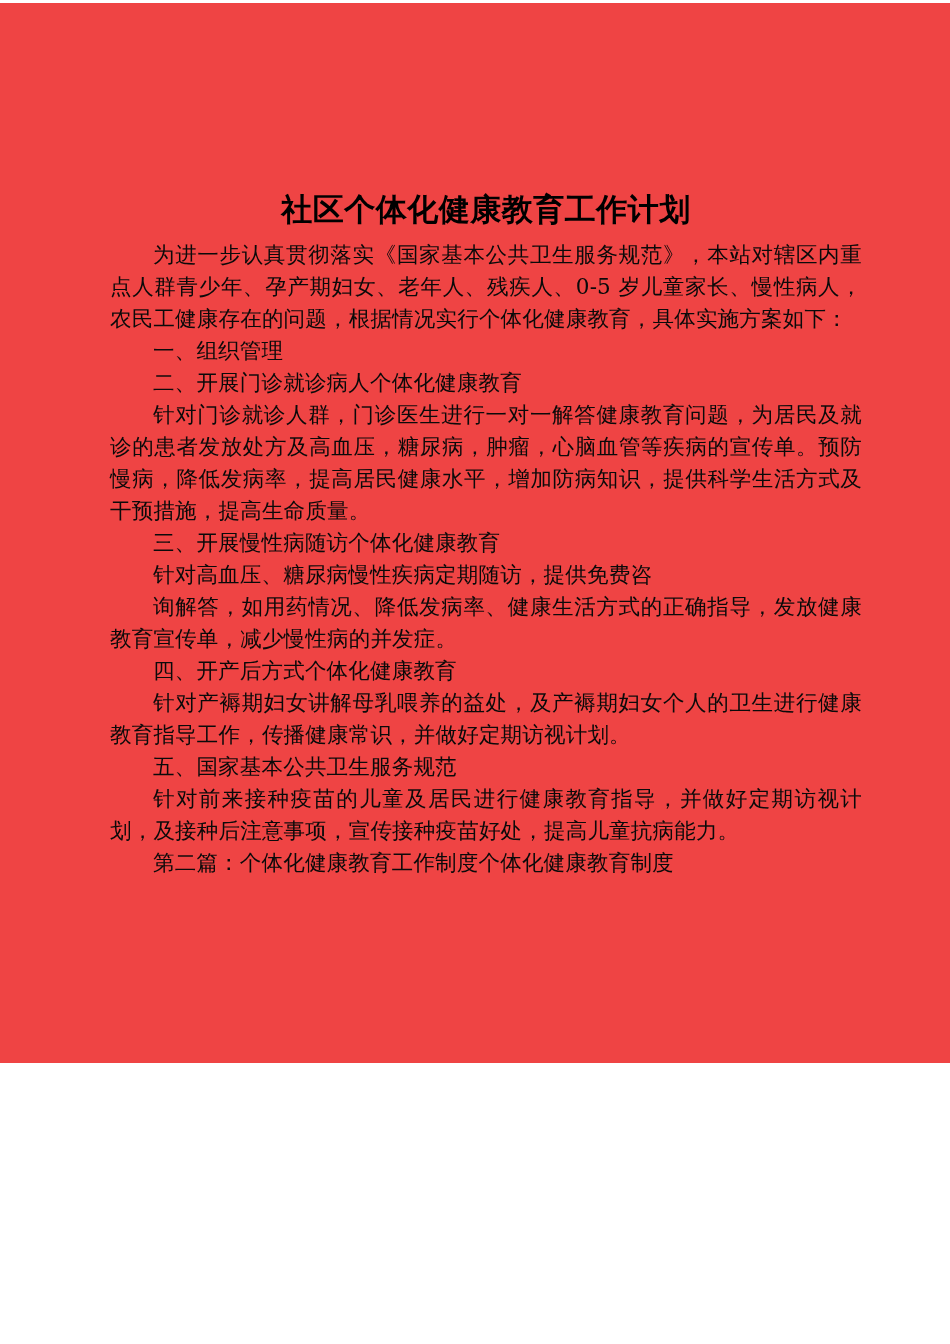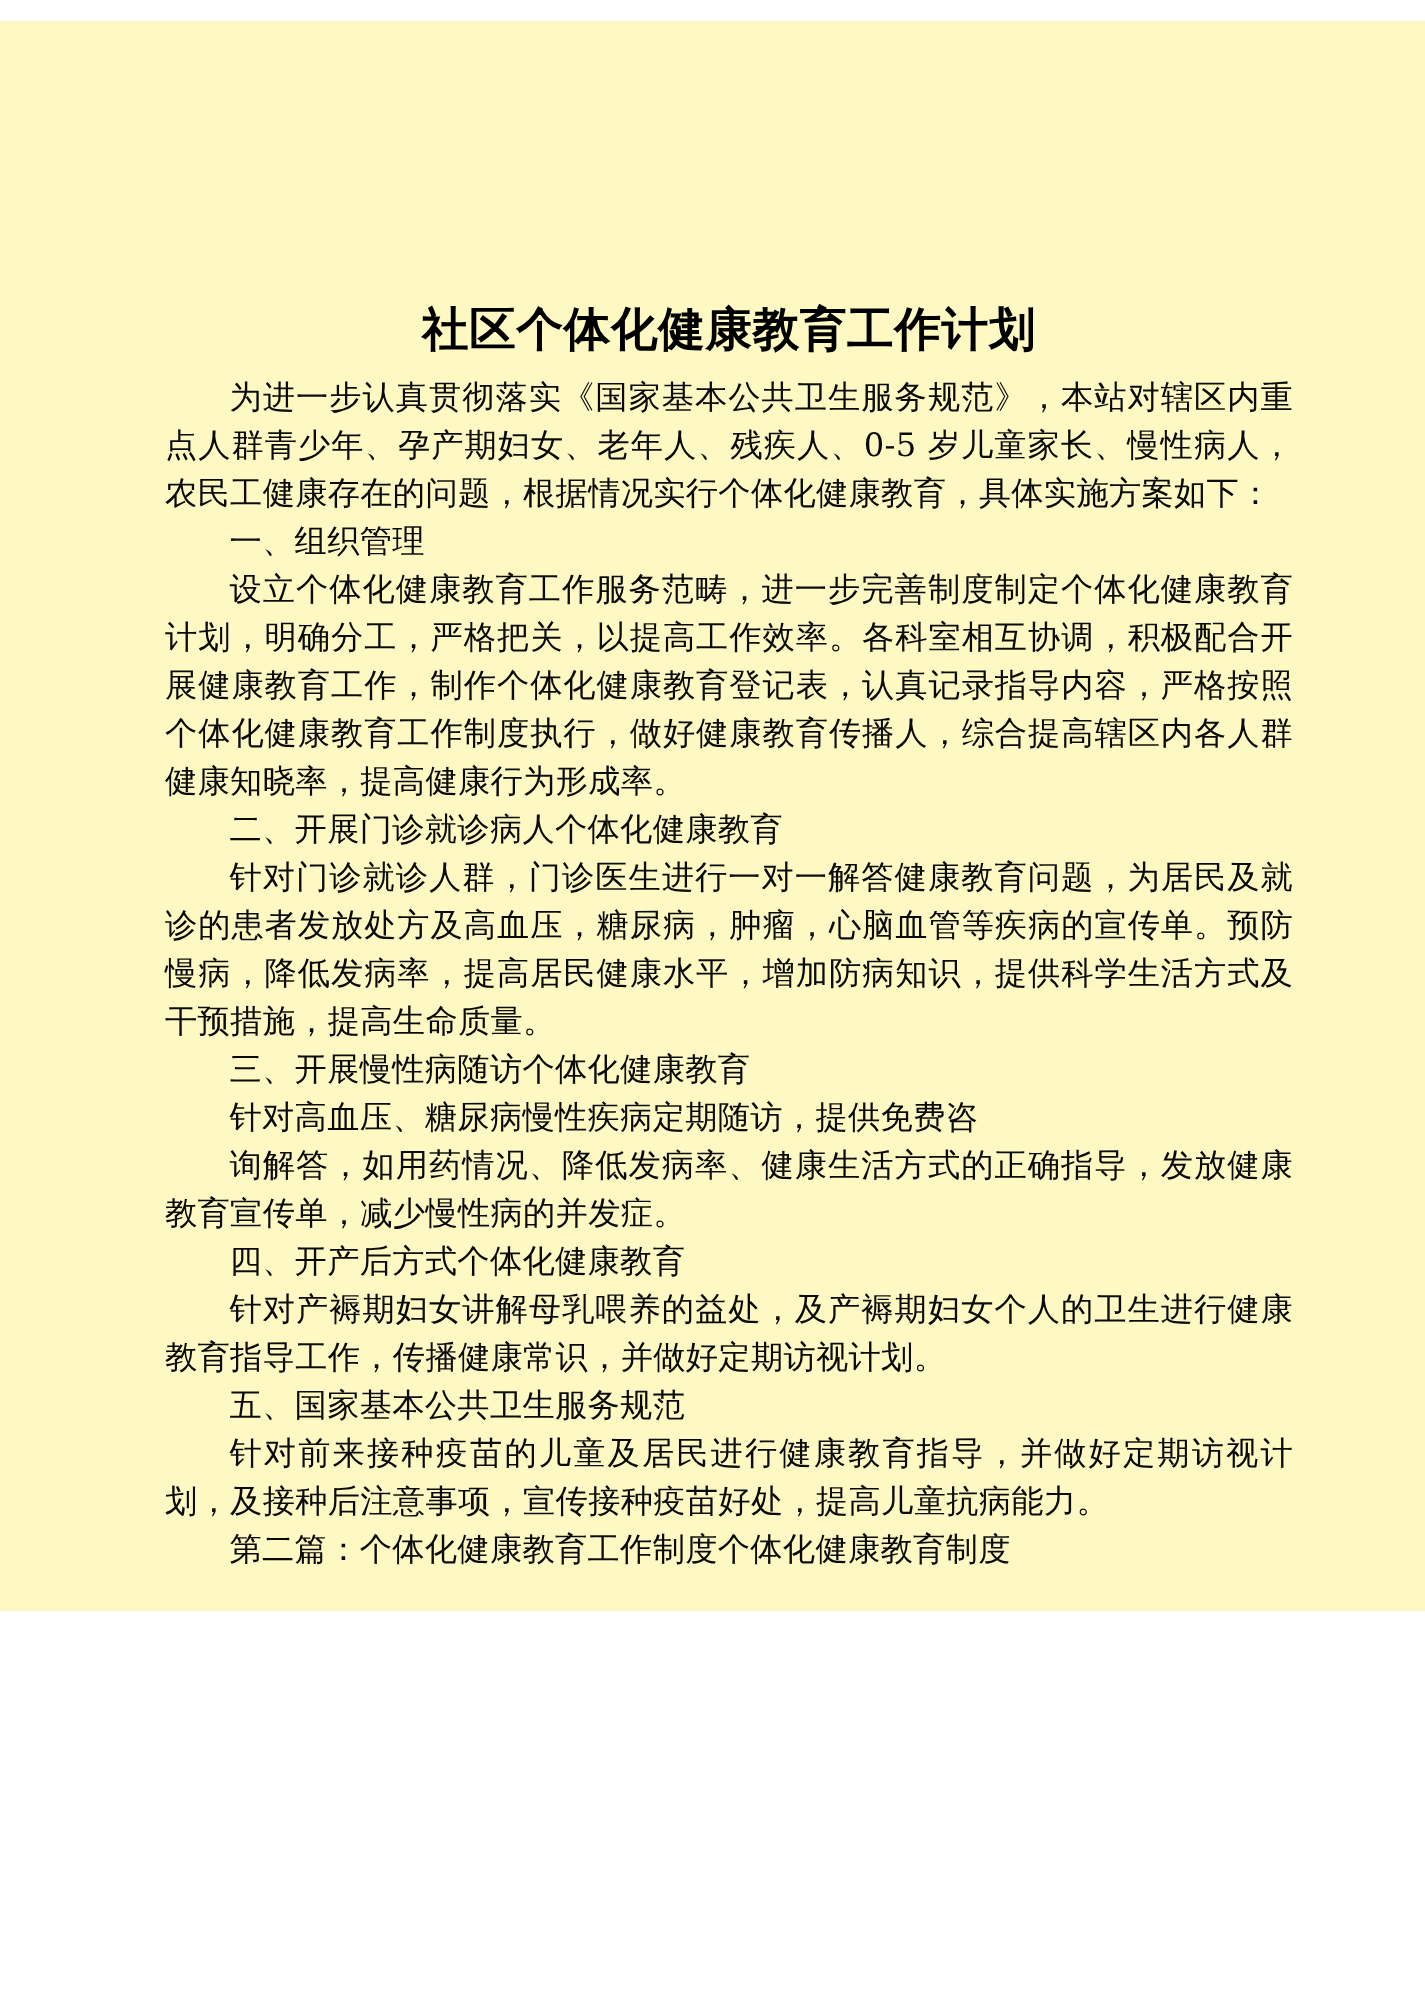--- a/index.html
+++ b/index.html
@@ -10,22 +10,22 @@
   }
   body {
     font-family: "DejaVu Serif", "Liberation Serif", serif;
     color: #000000;
     -webkit-font-smoothing: antialiased;
   }
   .page {
     position: relative;
     width: 950px;
     height: 1060px;
-    margin: 14px auto;
-    background: #fef9c3;
+    margin: 3px auto;
+    background: #ef4444;
     overflow: hidden;
     box-sizing: border-box;
   }
   .content {
     position: absolute;
     left: 110px;
     top: 0;
     width: 752px;
   }
   .doc-title {
@@ -91,21 +91,20 @@
   <div class="content">
 
     <h1 class="doc-title">社区个体化健康教育工作计划</h1>
 
     <div class="body-block">
 
 
       <p class="para">为进一步认真贯彻落实《国家基本公共卫生服务规范》，本站对辖区内重点人群青少年、孕产期妇女、老年人、残疾人、0-5 岁儿童家长、慢性病人，农民工健康存在的问题，根据情况实行个体化健康教育，具体实施方案如下：</p>
 
       <p class="line">一、组织管理</p>
-      <p class="para">设立个体化健康教育工作服务范畴，进一步完善制度制定个体化健康教育计划，明确分工，严格把关，以提高工作效率。各科室相互协调，积极配合开展健康教育工作，制作个体化健康教育登记表，认真记录指导内容，严格按照个体化健康教育工作制度执行，做好健康教育传播人，综合提高辖区内各人群健康知晓率，提高健康行为形成率。</p>
 
       <p class="line">二、开展门诊就诊病人个体化健康教育</p>
       <p class="para">针对门诊就诊人群，门诊医生进行一对一解答健康教育问题，为居民及就诊的患者发放处方及高血压，糖尿病，肿瘤，心脑血管等疾病的宣传单。预防慢病，降低发病率，提高居民健康水平，增加防病知识，提供科学生活方式及干预措施，提高生命质量。</p>
 
       <p class="line">三、开展慢性病随访个体化健康教育</p>
       <p class="softline">针对高血压、糖尿病慢性疾病定期随访，提供免费咨</p>
       <p class="para">询解答，如用药情况、降低发病率、健康生活方式的正确指导，发放健康教育宣传单，减少慢性病的并发症。</p>
 
       <p class="line">四、开产后方式个体化健康教育</p>
       <p class="para">针对产褥期妇女讲解母乳喂养的益处，及产褥期妇女个人的卫生进行健康教育指导工作，传播健康常识，并做好定期访视计划。</p>

